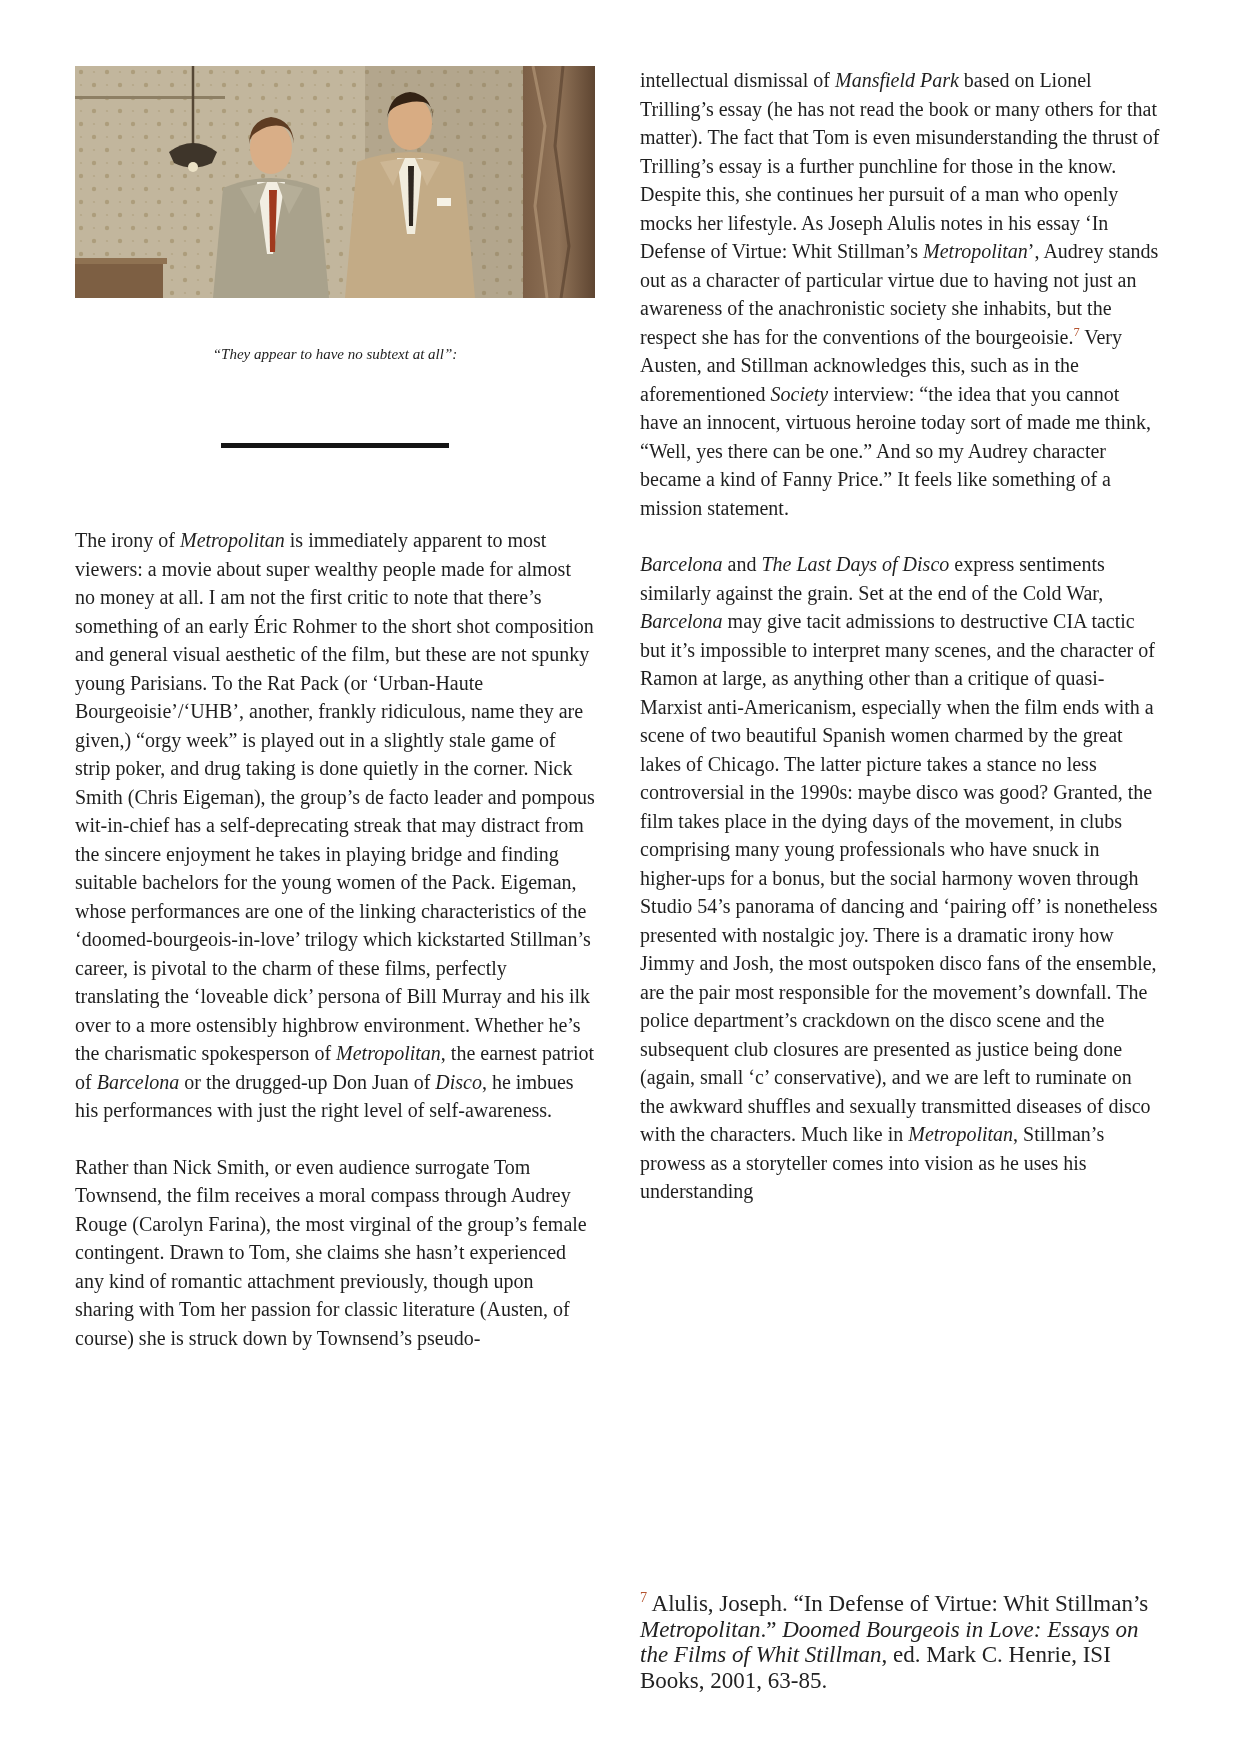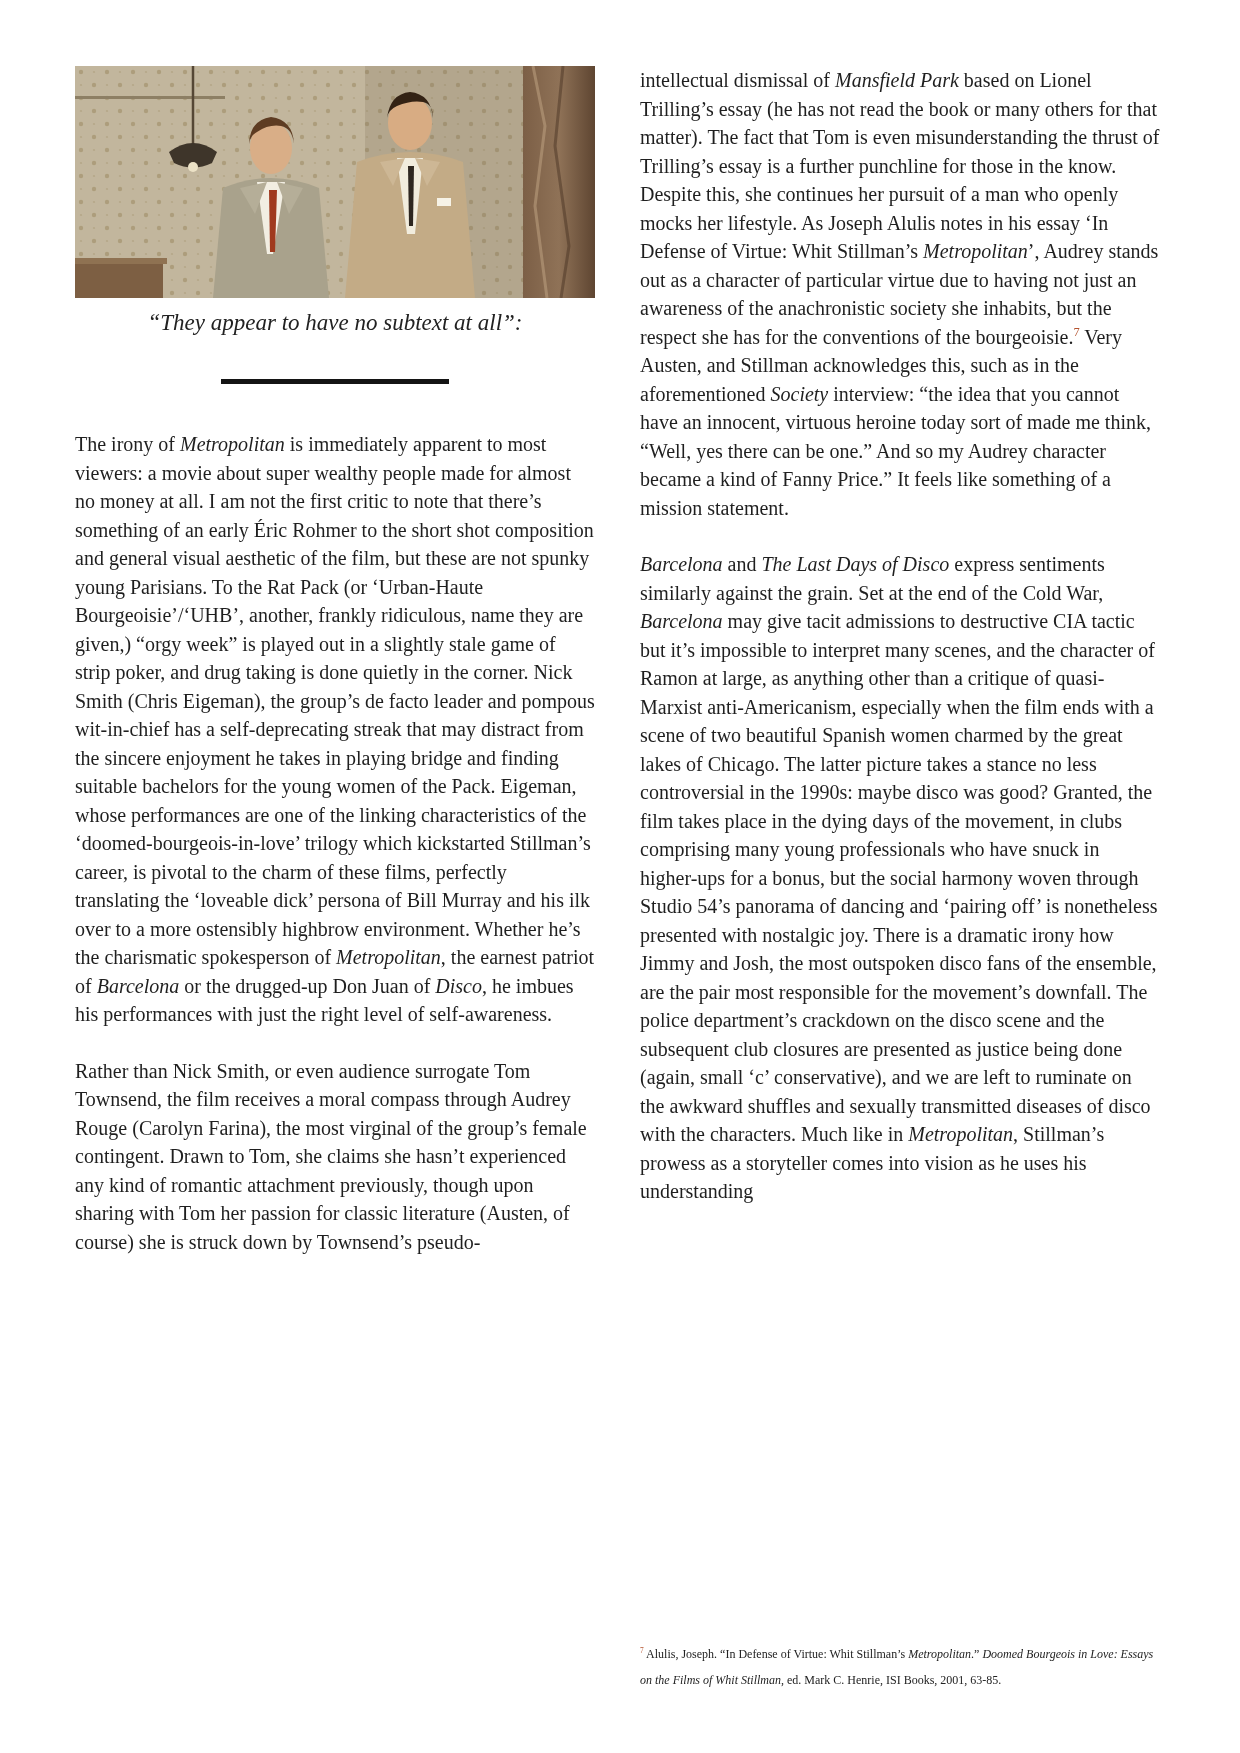--- a/index.html
+++ b/index.html
@@ -7,30 +7,30 @@
     width: 1240px; height: 1753px; overflow: hidden;
     font-family: "Liberation Serif", "DejaVu Serif", serif;
     color: #1f1f1f;
   }
   .page {
     box-sizing: border-box;
     width: 1240px; height: 1753px;
     padding: 66px 75px 60px 75px;
     display: flex; gap: 45px;
   }
-  .col { width: 520px; flex: 0 0 520px; display: flex; flex-direction: column; }
+  .col { width: 520px; flex: 0 0 520px; display: flex; flex-direction: column; gap: 32px; }
   .col-right { height: 1627px; }
 
   .photo-frame { width: 520px; height: 232px; overflow: hidden; background: #c8bca4; }
   .photo-frame svg { display: block; }
 
   .caption {
     margin-top: 12px;
     text-align: center;
-    font-size: 23px;
+    font-size: 15px;
     line-height: 25px;
     color: #222;
   }
   .caption .it { font-style: italic; }
 
   .divider {
     width: 228px; height: 5px; background: #141414;
     margin: 44px auto 46px auto;
   }
 
@@ -45,21 +45,21 @@
   .it { font-style: italic; }
   sup {
     font-size: 0.62em;
     line-height: 0;
     vertical-align: super;
     color: #b4532f;
   }
 
   .footnote {
     margin-top: auto;
-    font-size: 12px;
+    font-size: 23px;
     line-height: 25.5px;
     color: #222;
   }
 </style>
 </head>
 <body>
 
 <div class="page">
 
   <div class="col col-left">

